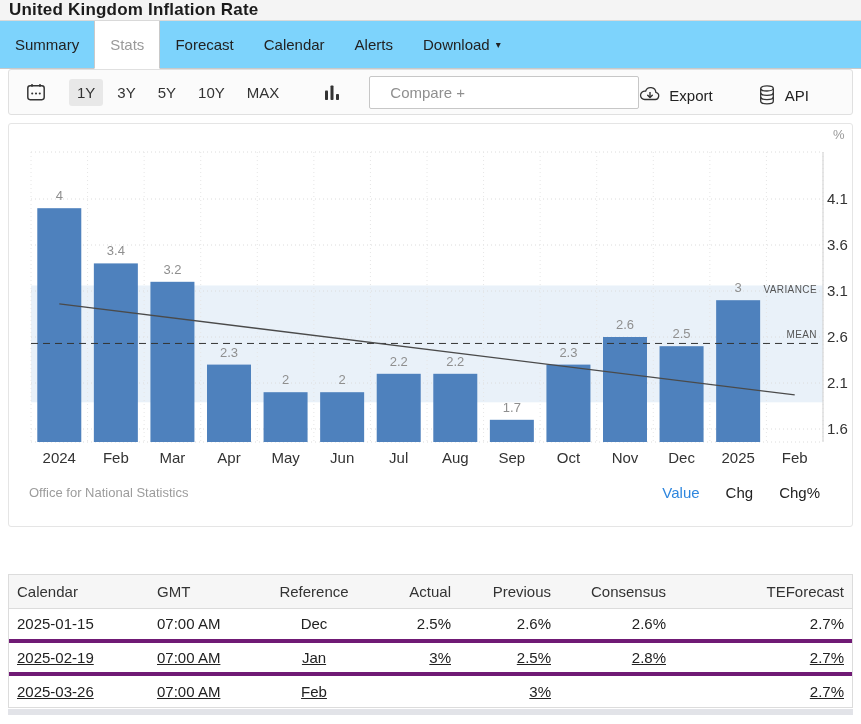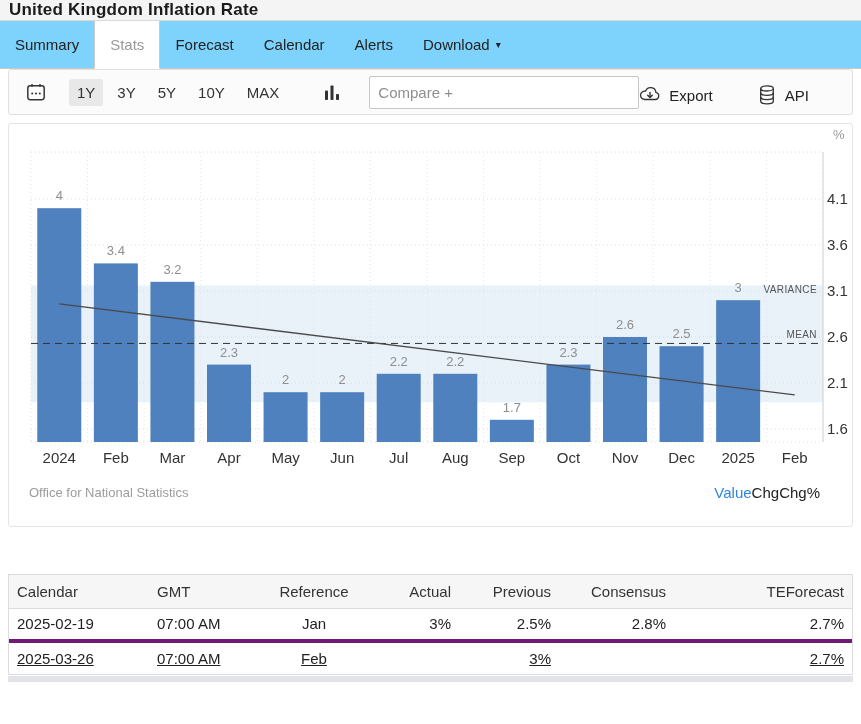--- a/index.html
+++ b/index.html
@@ -17,32 +17,32 @@
   .tab .caret { font-size:10px; margin-left:6px; color:#222; }
 
   
   .toolbar { height:46px; margin:0 8px; border:1px solid #e0e0e0; border-radius:3px; background:#fbfbfb; display:flex; align-items:center; padding:0 16px; }
   .tool-icon-btn { display:flex; align-items:center; justify-content:center; width:28px; height:28px; cursor:pointer; }
   .ranges { display:flex; align-items:center; margin-left:22px; gap:6px; }
   .range-btn { font-size:15px; color:#333; padding:5px 8px; border-radius:3px; cursor:pointer; }
   .range-btn.selected { background:#e8e8e8; }
   .charttype-btn { margin-left:36px; }
   .compare-wrap { margin-left:28px; }
-  .compare-input { width:270px; height:33px; border:1px solid #c7c7c7; border-radius:2px; font-size:15px; padding:0 8px; color:#333; background:#fff; outline:none; font-family:inherit; }
+  .compare-input { width:270px; height:33px; border:1px solid #c7c7c7; border-radius:2px; font-size:15px; padding:0 20px; color:#333; background:#fff; outline:none; font-family:inherit; }
   .compare-input::placeholder { color:#8f8f8f; }
   .toolbar-right { margin-left:auto; display:flex; align-items:flex-end; gap:44px; }
   .tool-label-btn { display:flex; align-items:center; gap:8px; font-size:15px; color:#222; cursor:pointer; }
   .kebab-btn { width:20px; }
 
   
   .chart-card { margin:8px 8px 0 8px; height:404px; border:1px solid #e5e5e5; border-radius:3px; background:#fff; position:relative; }
   .chart-card svg { display:block; }
   svg text { font-family:"Liberation Sans","DejaVu Sans",sans-serif; }
   .chart-footer-source { position:absolute; left:20px; top:361px; font-size:13px; color:#9c9c9c; }
-  .chart-footer-links { position:absolute; right:32px; top:360px; display:flex; font-size:15px; }
+  .chart-footer-links { position:absolute; right:32px; top:360px; display:flex; gap:26px; font-size:15px; }
   .chart-footer-links .lnk { color:#222; cursor:pointer; }
   .chart-footer-links .lnk.active { color:#2e86de; }
 
   
   .data-table-wrap { margin:47px 8px 0 8px; border:1px solid #dcdcdc; }
   table.cal { width:100%; border-collapse:collapse; font-size:15px; }
   table.cal thead th { background:#f6f6f6; font-weight:normal; color:#333; height:33px; border-bottom:1px solid #dcdcdc; padding:0 8px; }
   table.cal tbody td { height:33px; padding:0 8px; color:#222; }
   table.cal tbody tr + tr td { border-top:4px solid #701a75;text-decoration:underline; }
   .al-left { text-align:left; } .al-center { text-align:center; } .al-right { text-align:right; }
@@ -240,20 +240,29 @@
           <th class="al-left">GMT</th>
           <th class="al-center">Reference</th>
           <th class="al-right">Actual</th>
           <th class="al-right">Previous</th>
           <th class="al-right">Consensus</th>
           <th class="al-right last">TEForecast</th>
         </tr>
       </thead>
     <tbody id="cal-body">
         <tr>
+          <td class="al-left first">2025-01-15</td>
+          <td class="al-left">07:00 AM</td>
+          <td class="al-center">Dec</td>
+          <td class="al-right">2.5%</td>
+          <td class="al-right">2.6%</td>
+          <td class="al-right">2.6%</td>
+          <td class="al-right last">2.7%</td>
+        </tr>
+        <tr>
           <td class="al-left first">2025-02-19</td>
           <td class="al-left">07:00 AM</td>
           <td class="al-center">Jan</td>
           <td class="al-right">3%</td>
           <td class="al-right">2.5%</td>
           <td class="al-right">2.8%</td>
           <td class="al-right last">2.7%</td>
         </tr>
         <tr>
           <td class="al-left first">2025-03-26</td>

